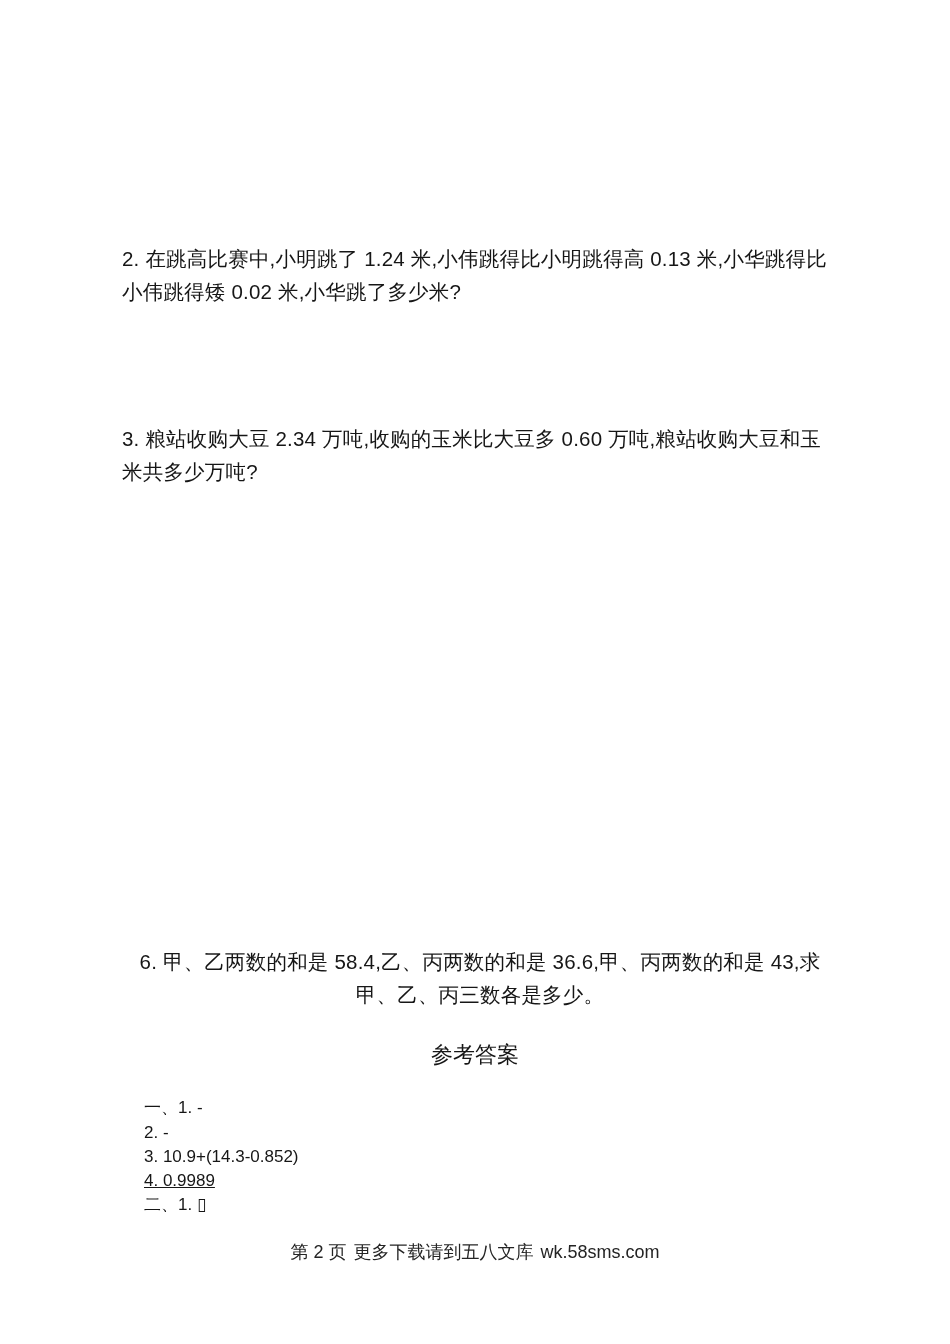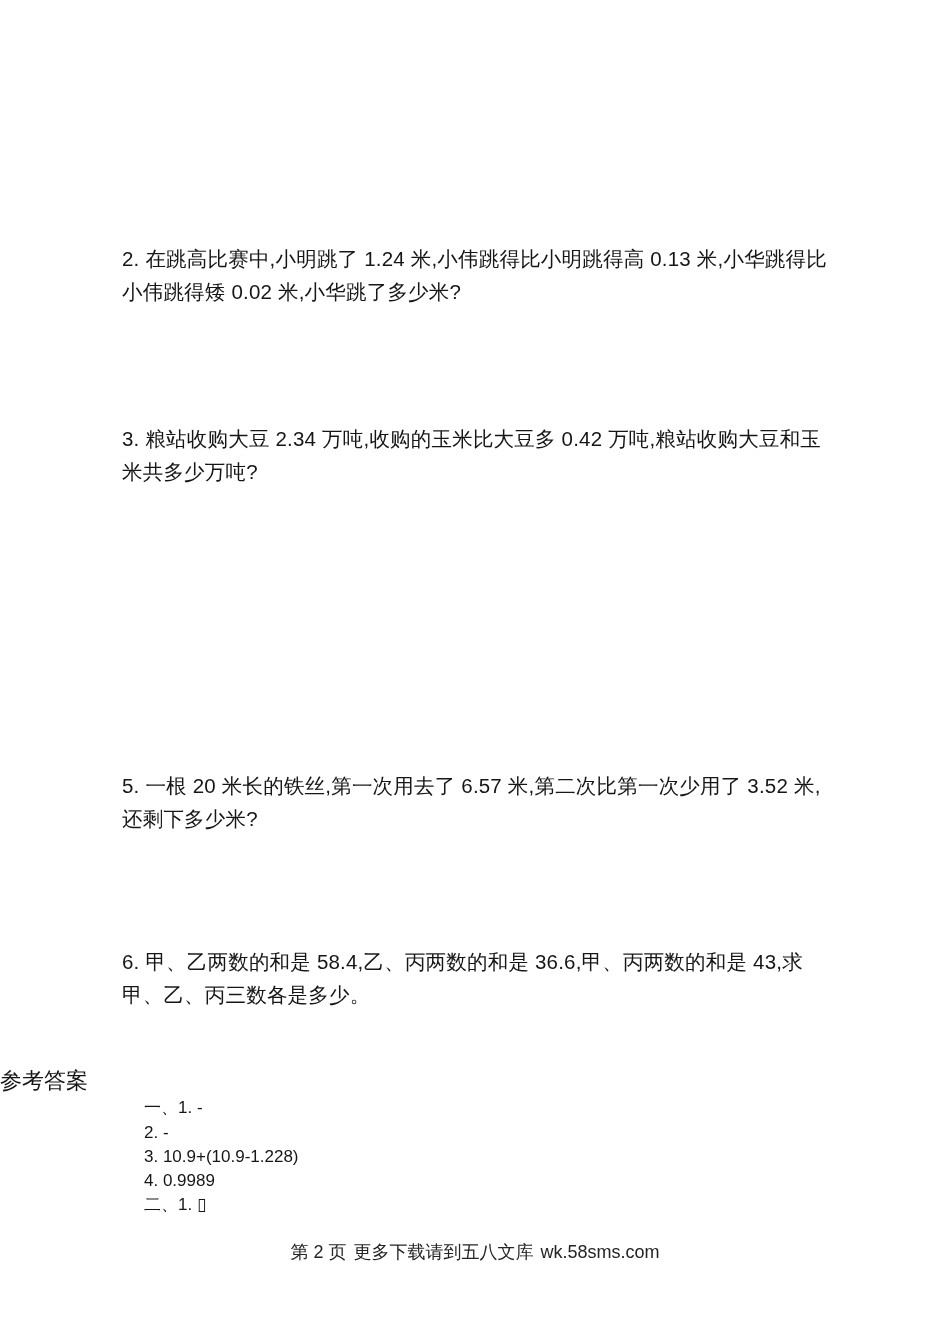--- a/index.html
+++ b/index.html
@@ -23,70 +23,69 @@
     font-size: 20.5px;
     line-height: 33px;
     letter-spacing: 0.2px;
     text-align: left;
     color: #161616;
   }
   .q2 { top: 242px; }
   .q3 { top: 422px; }
   .q4 { top: 594px; }
   .q5 { top: 769px; }
-  .q6 { top: 945px; }
+  .q6 { top: 945px; text-align: center; }
   .answers-title {
     position: absolute;
-    top: 1066px;
+    top: 1040px;
     left: 0;
     width: 950px;
-    text-align: left;
+    text-align: center;
     font-size: 22px;
     font-family: Liberation Sans, sans-serif;
     color: #161616;
   }
   .answer-line {
     position: absolute;
     left: 144px;
     font-size: 17px;
     line-height: 22px;
     color: #161616;
     white-space: pre;
   }
   .a1 { top: 1097px; }
   .a2 { top: 1122px; }
   .a3 { top: 1146px; }
-  .a4 { top: 1170px; }
+  .a4 { top: 1170px; text-decoration: underline; }
   .a5 { top: 1194px; }
   .footer {
     position: absolute;
     top: 1240px;
     left: 0;
     width: 950px;
     text-align: center;
     font-size: 18px;
     color: #242424;
   }
   .footer span { padding: 0 1px; }
 </style>
 </head>
 <body>
 
 <div class="page">
 
   <div class="question q2">2. 在跳高比赛中,小明跳了 1.24 米,小伟跳得比小明跳得高 0.13 米,小华跳得比小伟跳得矮 0.02 米,小华跳了多少米?</div>
-  <div class="question q3">3. 粮站收购大豆 2.34 万吨,收购的玉米比大豆多 0.42 万吨,粮站收购大豆和玉米共多少万吨?</div>
-  <div class="question q5">5. 一根 20 米长的铁丝,第一次用去了 6.57 米,第二次比第一次少用了 3.52 米,还剩下多少米?</div>
+  <div class="question q3">3. 粮站收购大豆 2.34 万吨,收购的玉米比大豆多 0.60 万吨,粮站收购大豆和玉米共多少万吨?</div>
   <div class="question q6">6. 甲、乙两数的和是 58.4,乙、丙两数的和是 36.6,甲、丙两数的和是 43,求甲、乙、丙三数各是多少。</div>
 
   <div class="answers-title">参考答案</div>
 
   <div class="answer-line a1">一、1. -</div>
   <div class="answer-line a2">2. -</div>
-  <div class="answer-line a3">3. 10.9+(10.9-1.228)</div>
+  <div class="answer-line a3">3. 10.9+(14.3-0.852)</div>
   <div class="answer-line a4">4. 0.9989</div>
   <div class="answer-line a5">二、1. ▯</div>
 
   <div class="footer">
     <span>第 2 页</span>
     <span>更多下载请到五八文库</span>
     <span>wk.58sms.com</span>
   </div>
 
 </div>

